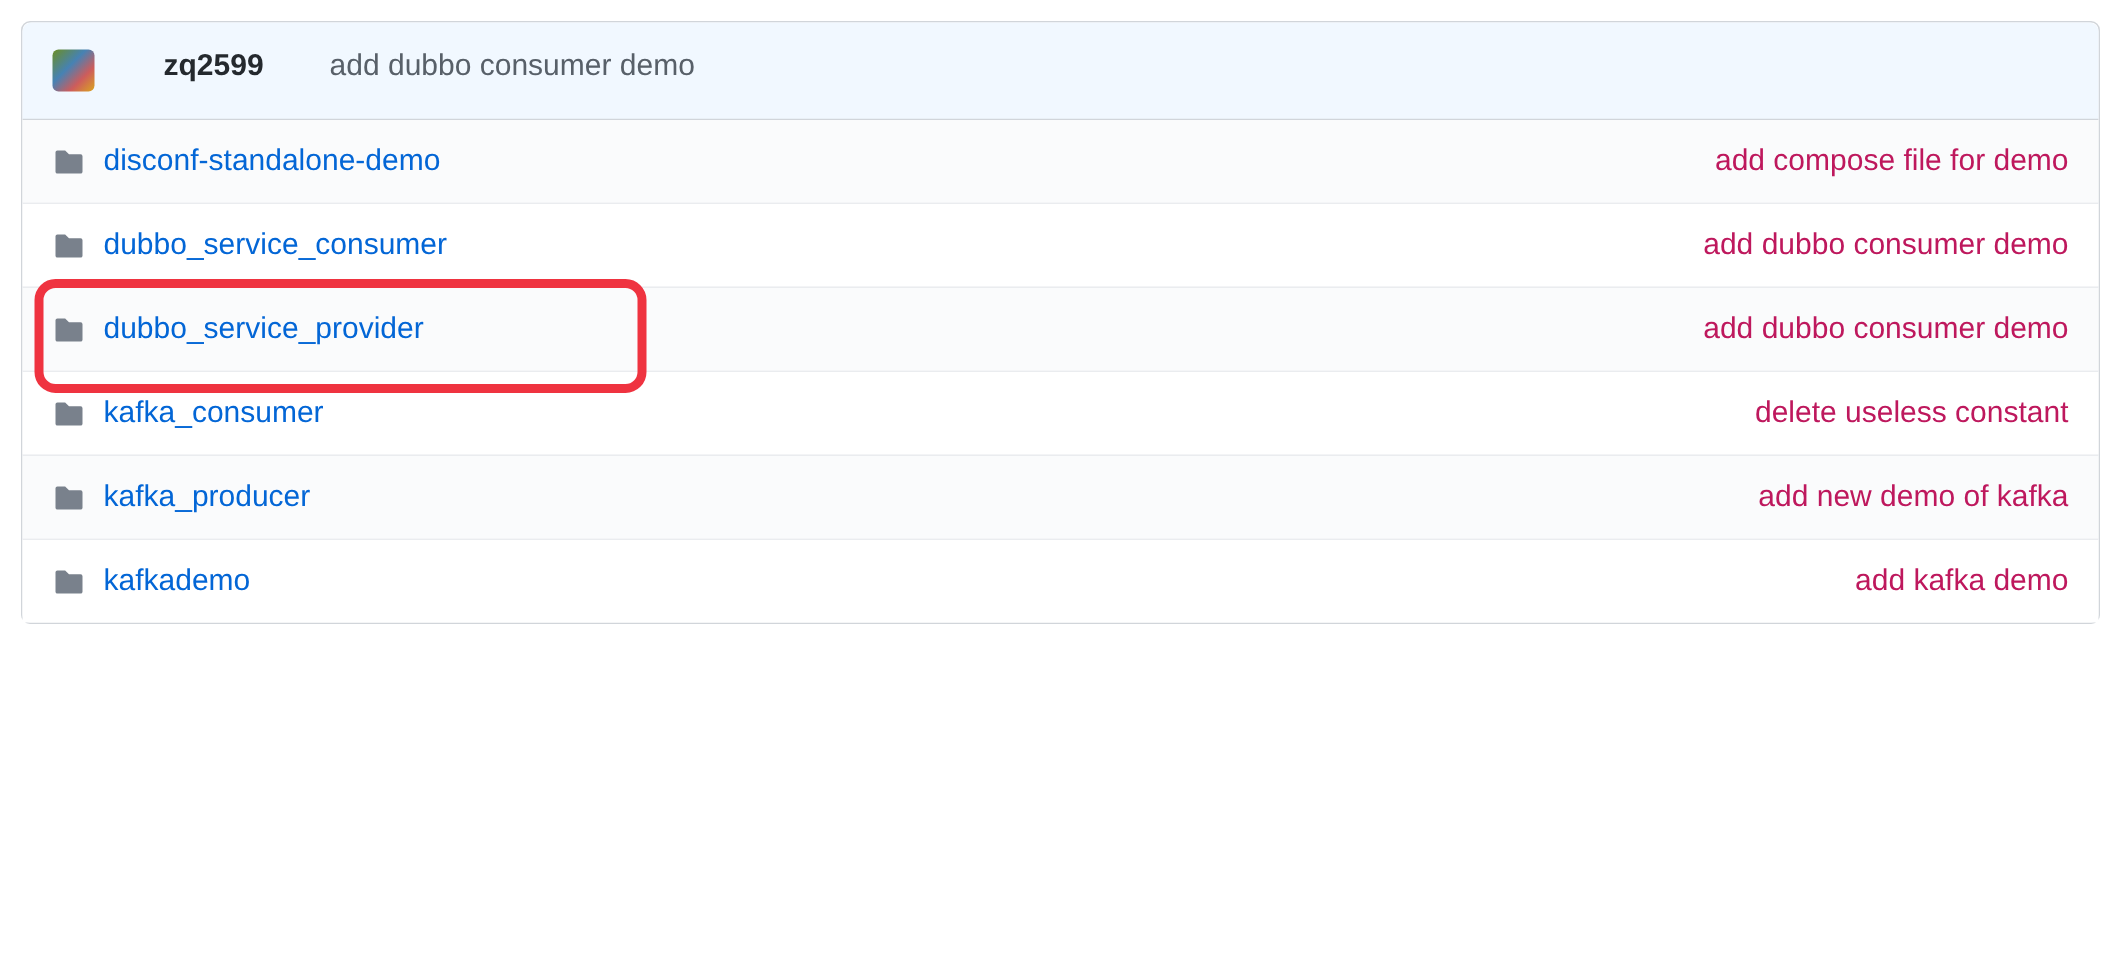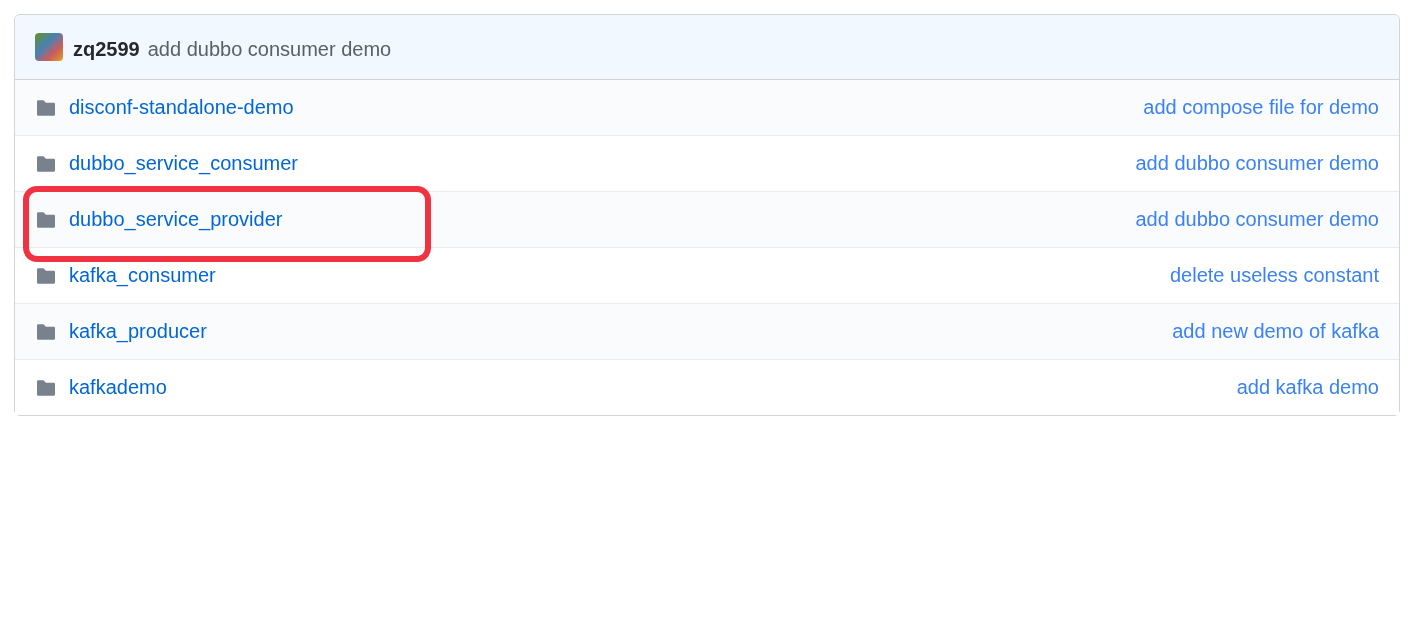--- a/index.html
+++ b/index.html
@@ -14,25 +14,26 @@
       background: #fff;
       padding: 14px;
     }
     .file-list {
       border: 1px solid #d1d5da;
       border-radius: 6px;
       overflow: visible;
     }
     .commit-header {
       display: flex;
-      align-items: flex-end;
+      align-items: flex-start;
       padding: 18px 20px;
       background: #f1f8ff;
       border-bottom: 1px solid #d1d5da;
       border-radius: 6px 6px 0 0;
+      gap: 36px;
     }
     .avatar {
       width: 28px;
       height: 28px;
       border-radius: 4px;
       margin-right: 10px;
       background: linear-gradient(135deg, #6b8e23 0%, #4682b4 40%, #cd5c5c 70%, #daa520 100%);
       flex-shrink: 0;
     }
     .author-name {
@@ -72,21 +73,21 @@
       display: flex;
       align-items: center;
       flex-shrink: 0;
     }
     .file-name {
       color: #0366d6;
       text-decoration: none;
       cursor: pointer;
     }
     .row-commit-msg {
-      color: #3b82f6;
+      color: #be185d;
       flex: 1;
       overflow: hidden;
       text-overflow: ellipsis;
       white-space: nowrap;
     }
     .highlight-box {
       position: absolute;
       border: 6px solid #ef3340;
       border-radius: 14px;
       pointer-events: none;

